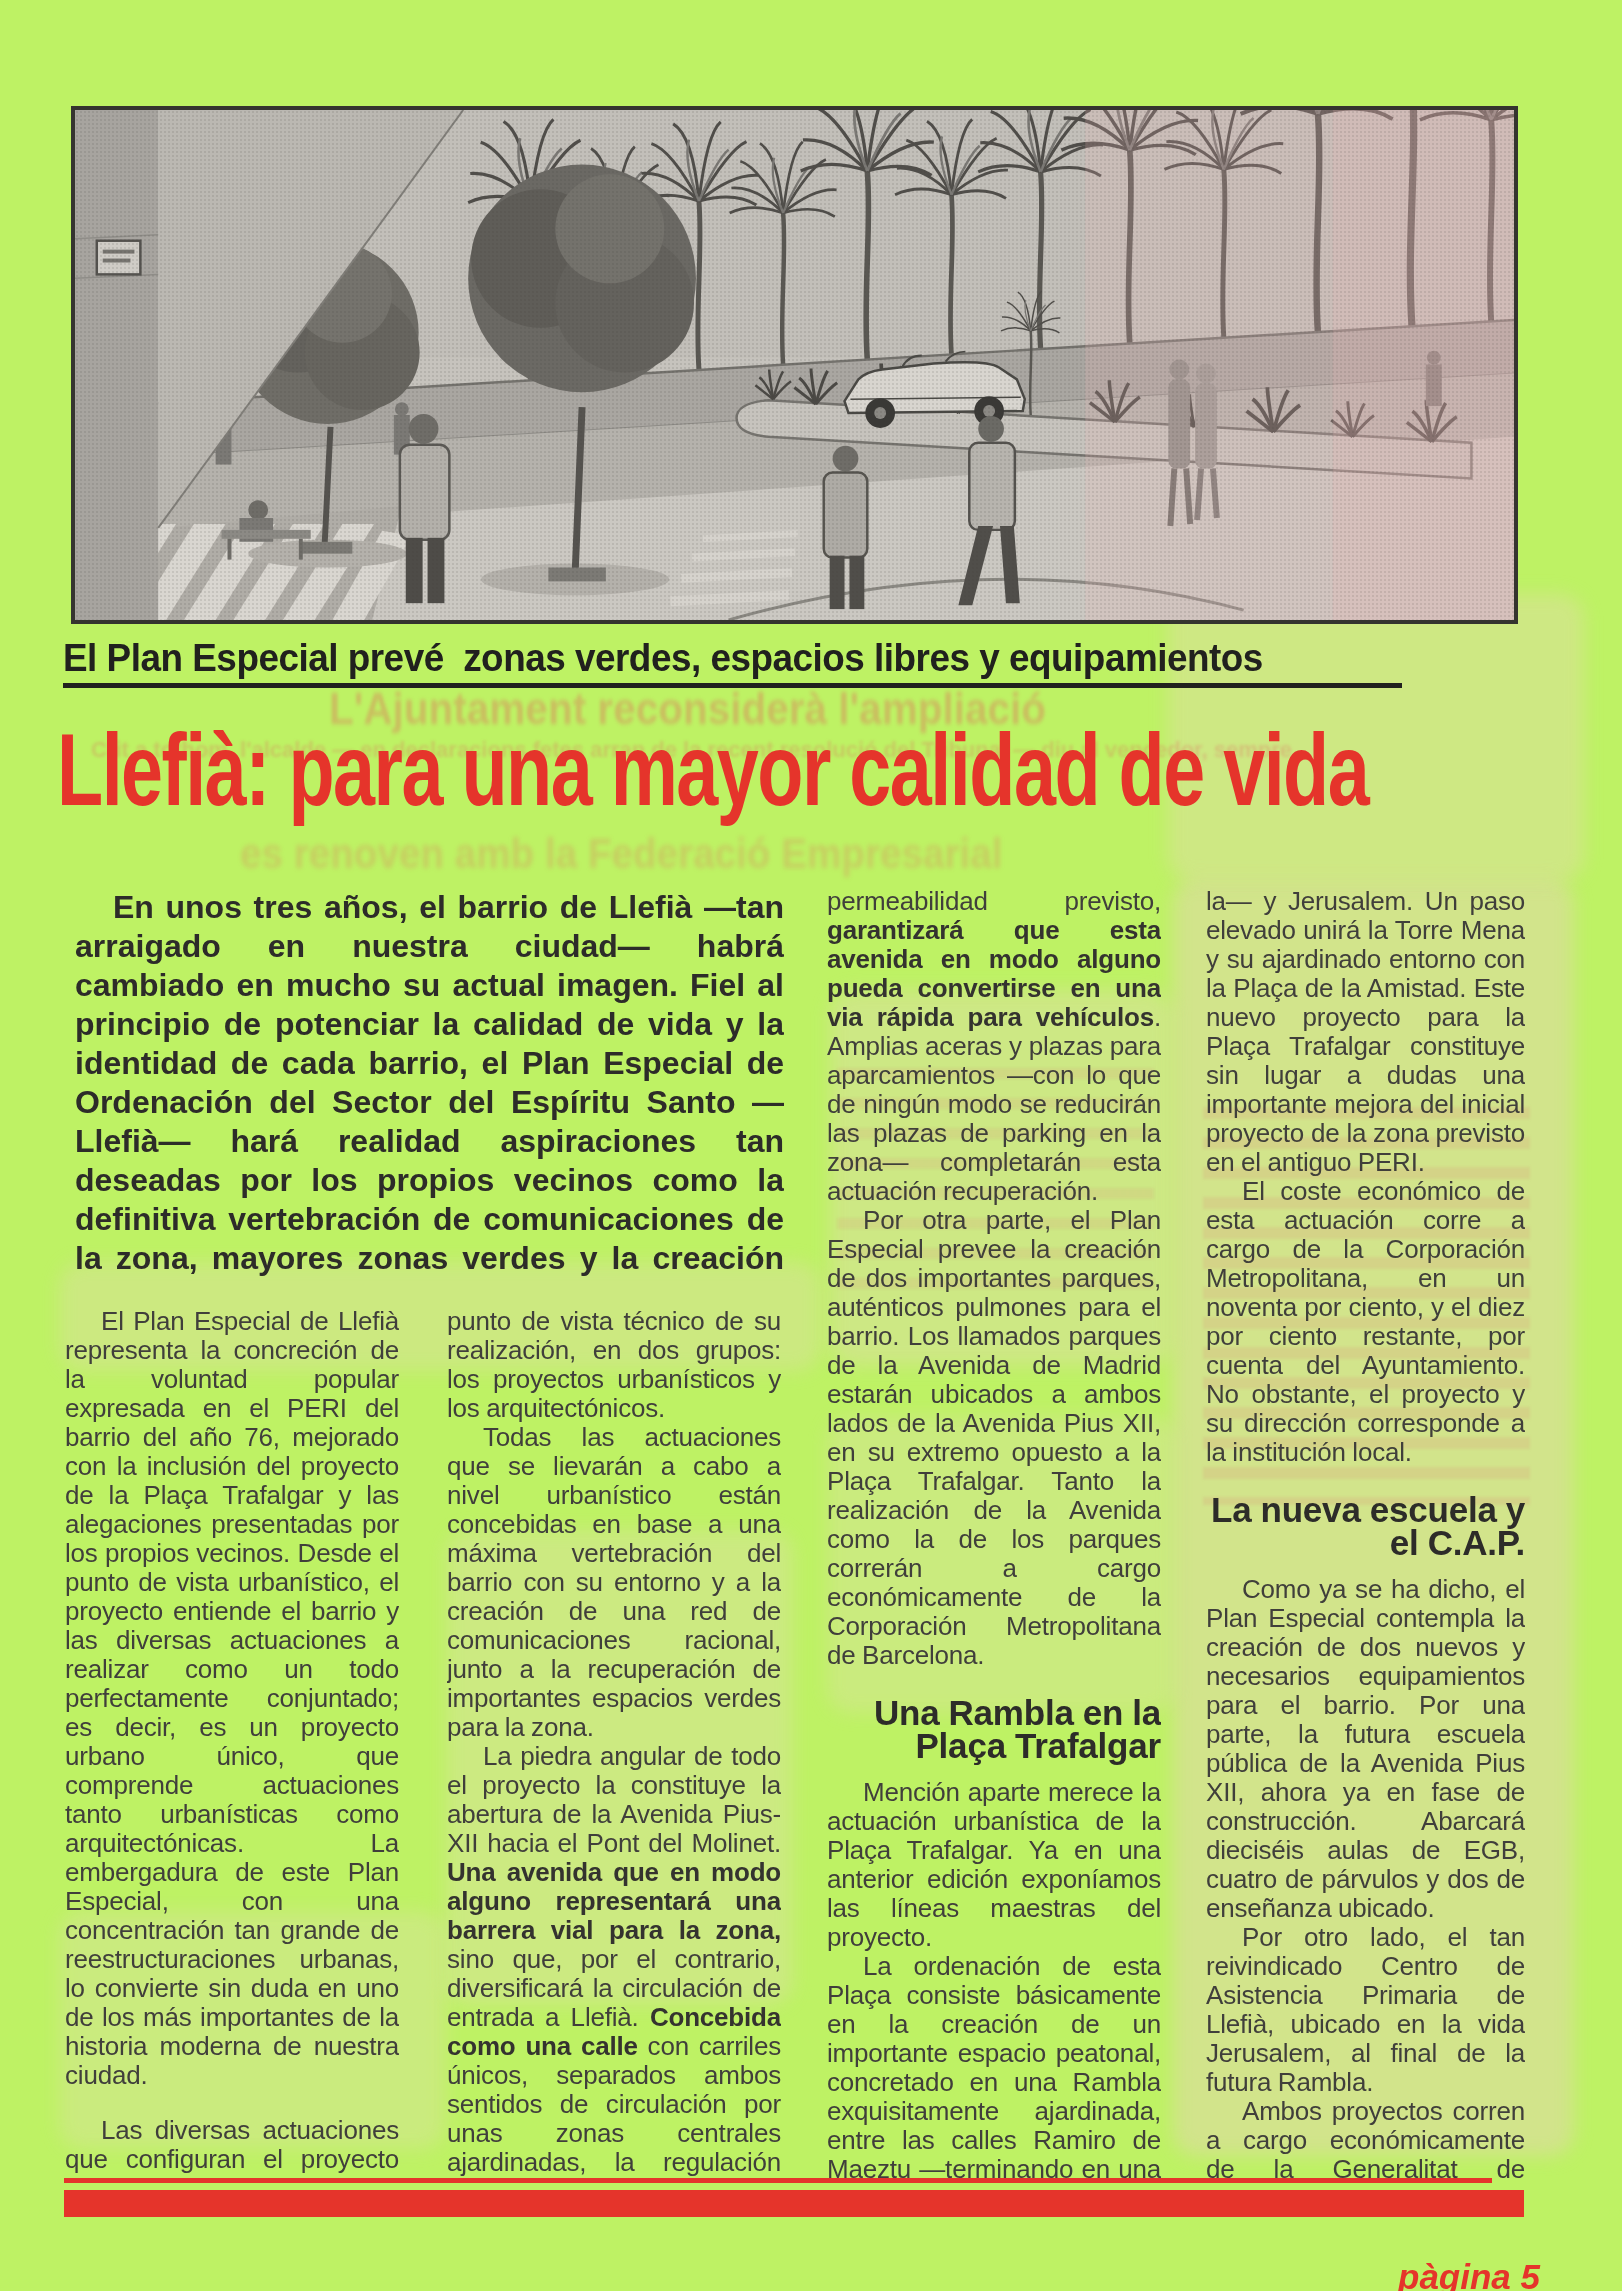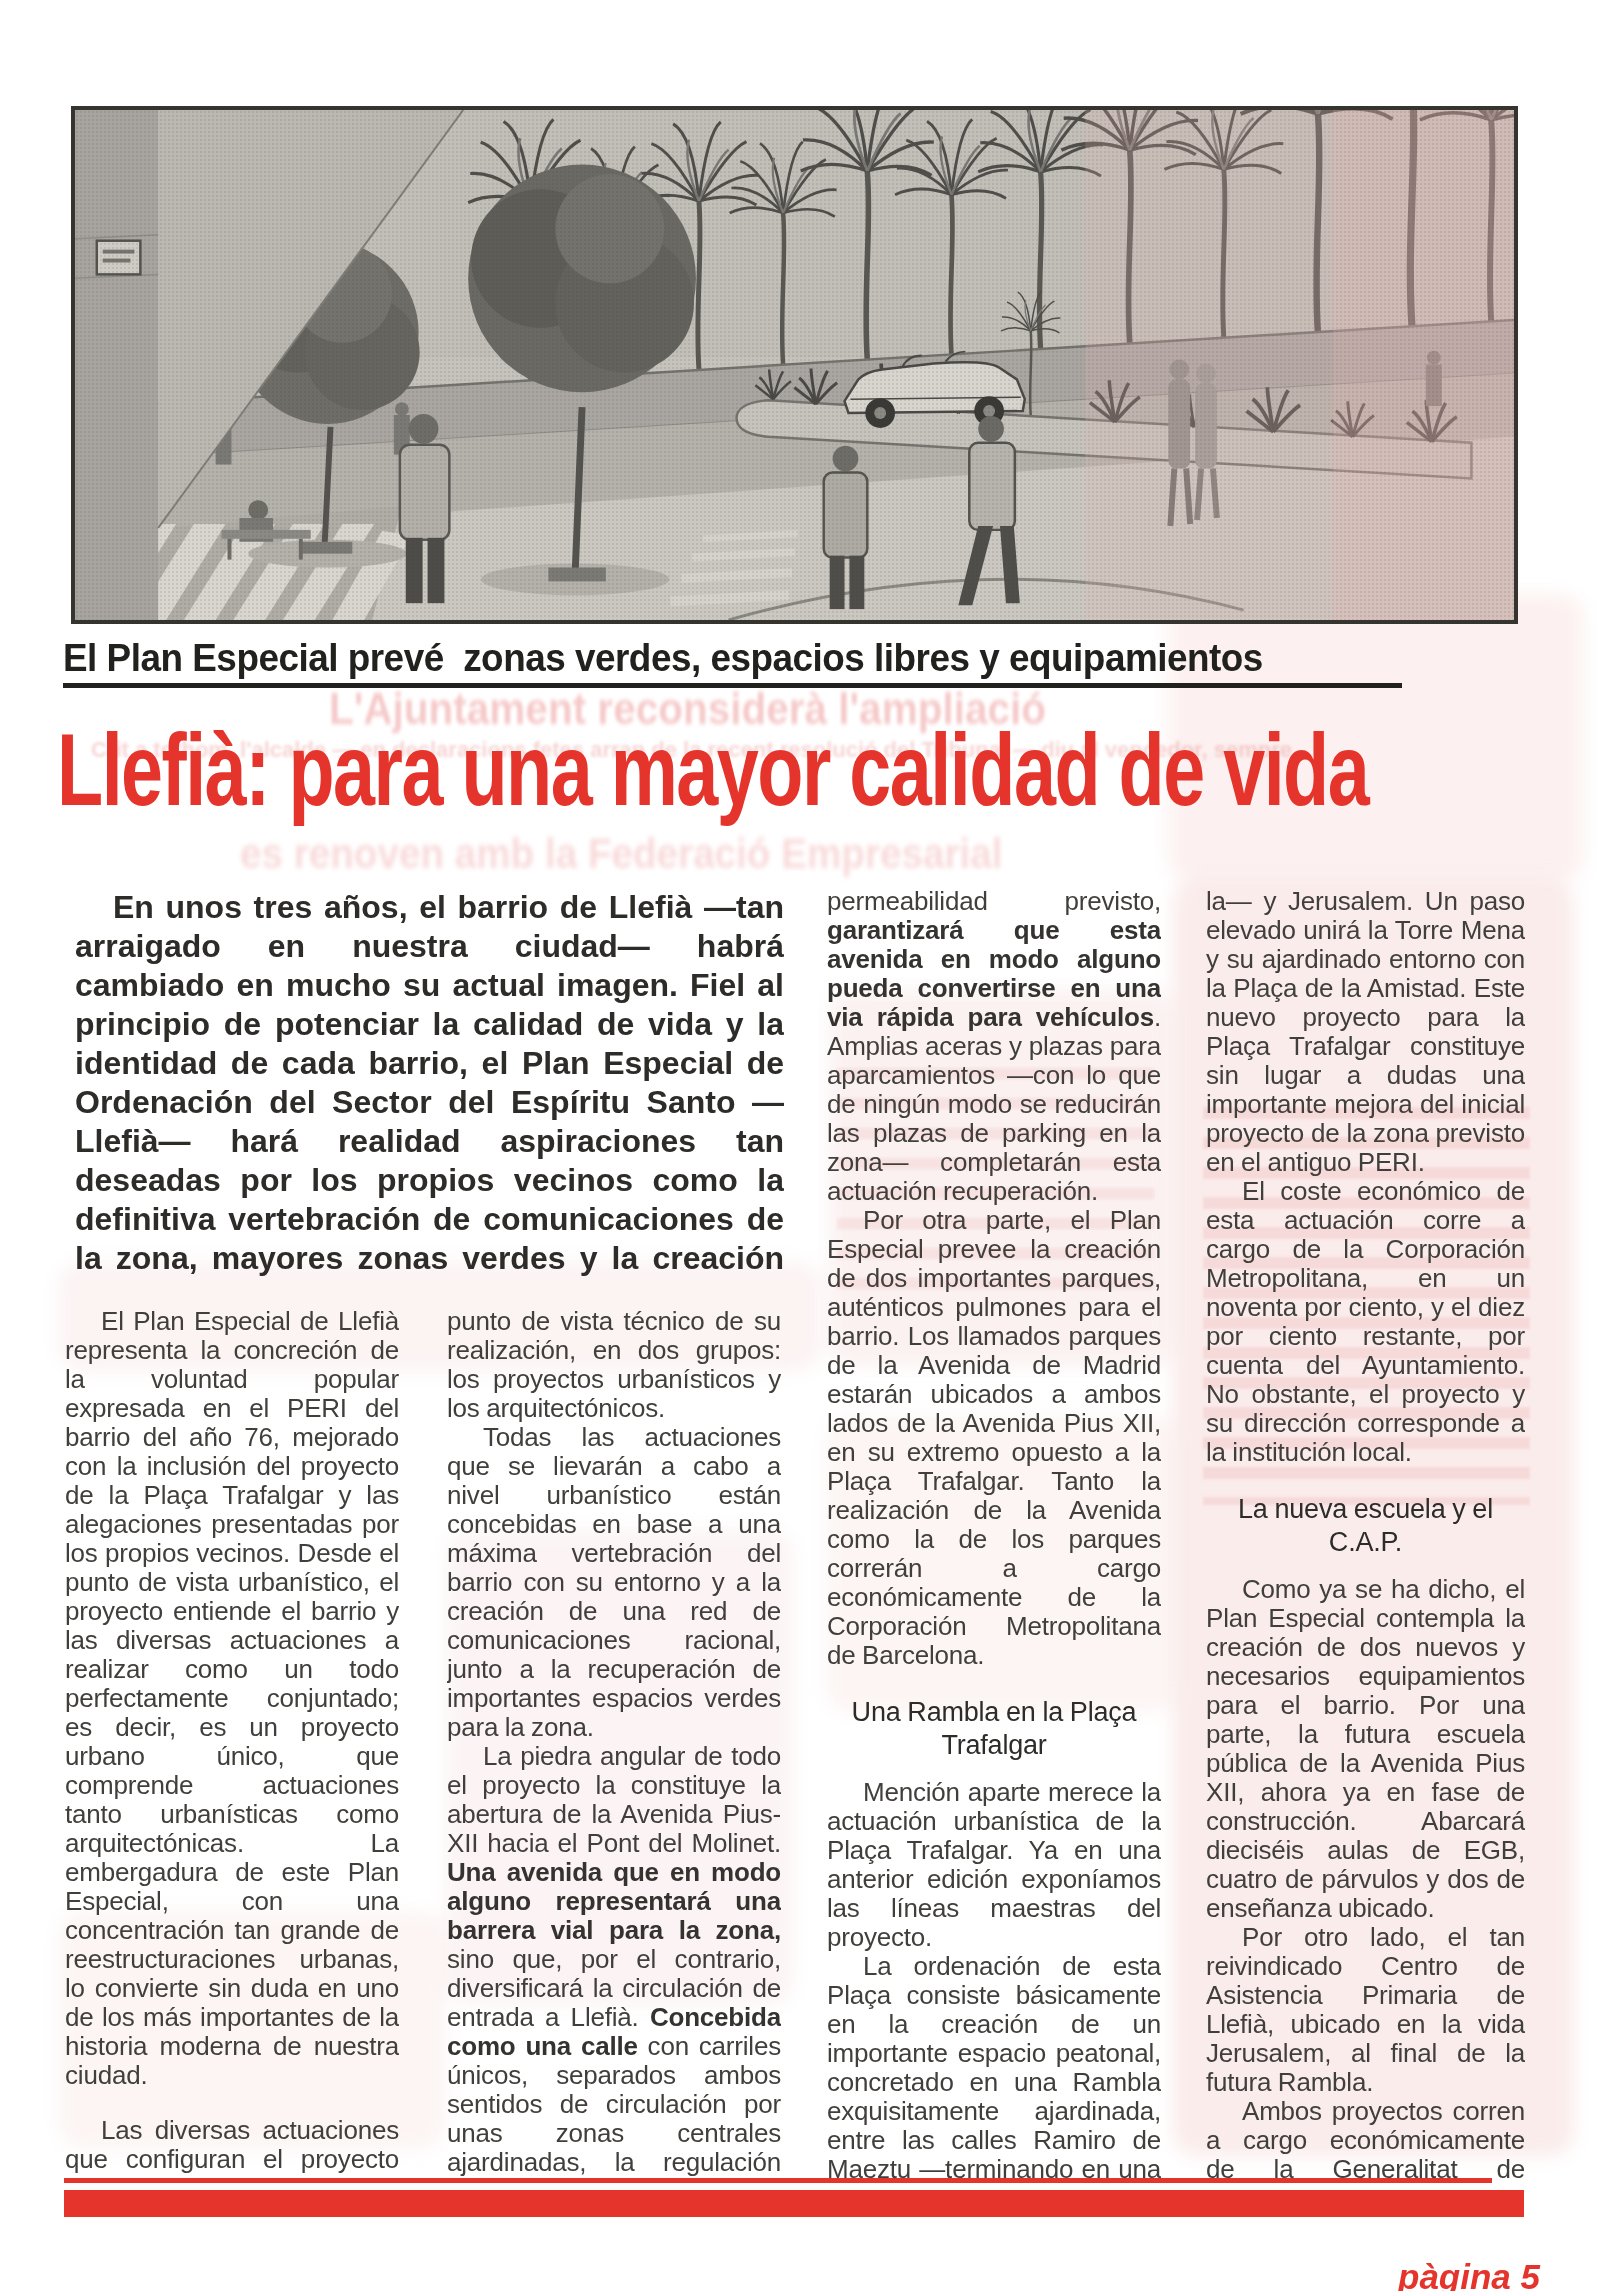--- a/index.html
+++ b/index.html
@@ -1,18 +1,18 @@
 <!DOCTYPE html>
 <html><head>
 <meta charset="utf-8">
 <style>
   html,body{margin:0;padding:0;background:#d8d2c2;}
   #page{
     position:relative; width:1623px; height:2292px;
-    background:#ffffff;
+    background:#bef264;
     font-family:"Liberation Sans", sans-serif;
     overflow:hidden;
   }
   
   #illo{
     position:absolute; left:71px; top:106px; width:1439px; height:510px;
     border:4px solid #35342f; background:#c6c3bd; z-index:2;
   }
   #illo svg{display:block; width:100%; height:100%;}
   #illo .halftone{
@@ -39,21 +39,21 @@
   }
   .body-col{
     position:absolute; z-index:4; text-align:justify;
     font-size:26px; line-height:29px; letter-spacing:-0.2px; word-spacing:-0.5px;
     color:#403f3b; overflow:hidden;
   }
   .body-col p{margin:0;}
   .body-col p.ind{text-indent:36px;}
   .body-col p.gap{margin-top:26px;}
   .body-col .b{font-weight:bold; color:#34332f;}
-  .body-col h3{margin:26px 0 16px 0; font-size:27px; line-height:33px; font-weight:normal; color:#2d2c29; text-align:center;}
+  .body-col h3{margin:26px 0 16px 0; font-size:35px; line-height:33px; font-weight:bold; color:#2d2c29; text-align:right;}
   #col1{left:65px;  top:1307px; width:334px; height:871px;}
   #col2{left:447px; top:1307px; width:334px; height:871px;}
   #col3{left:827px; top:887px;  width:334px; height:1293px;}
   #col4{left:1206px;top:887px;  width:319px; height:1293px;}
   
   .rule-thin {position:absolute; left:64px; top:2178px; width:1428px; height:5px;  background:#e5342b; z-index:4;}
   .rule-thick{position:absolute; left:64px; top:2190px; width:1460px; height:27px; background:#e5342b; z-index:4;}
   .page-label{
     position:absolute; left:1398px; top:2257px; z-index:4;
     font-size:35px; font-weight:bold; font-style:italic; color:#e5342b; white-space:nowrap;

